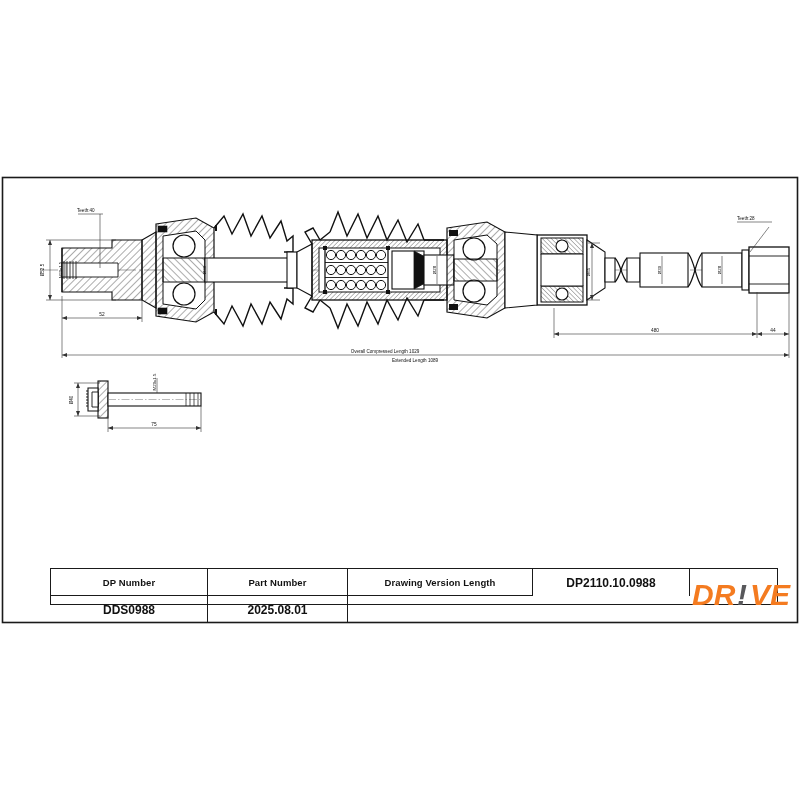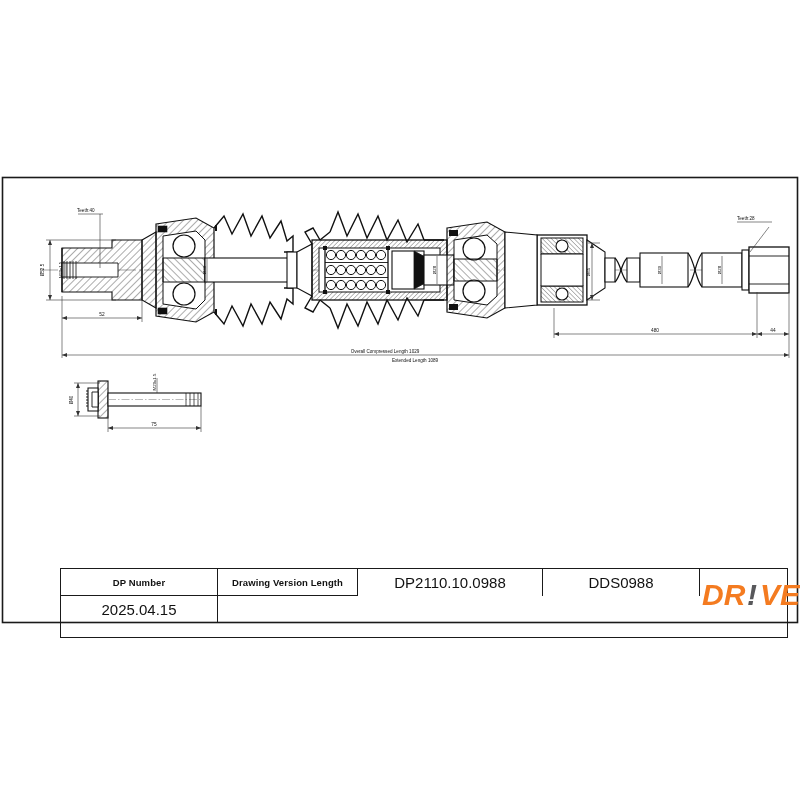--- a/index.html
+++ b/index.html
@@ -22,24 +22,24 @@
   }
   .drawing-svg {
     position: absolute;
     left: 0; top: 0;
     width: 800px;
     height: 800px;
   }
   
   #title-block {
     position: absolute;
-    left: 60px;
+    left: 50px;
     top: 568px;
     width: 728px;
-    height: 70px;
+    height: 37px;
     border: 1.4px solid #1a1a1a;
     box-sizing: border-box;
     display: grid;
     grid-template-columns: 157px 140px 185px 157px 1fr;
     grid-template-rows: 27px 27px;
   }
   .tb-cell {
     border-right: 1.2px solid #1a1a1a;
     display: flex;
     align-items: center;
@@ -47,22 +47,22 @@
     box-sizing: border-box;
     color: #111;
   }
   .tb-head {
     border-bottom: 1.2px solid #1a1a1a;
     font-size: 9.5px;
     font-weight: bold;
     letter-spacing: .1px;
   }
   .tb-val {
-    font-size: 15px;
-    font-weight: normal;
+    font-size: 12px;
+    font-weight: bold;
   }
   .tb-logo-cell {
     border-right: none;
     grid-row: 1 / span 2;
     grid-column: 5;
     display: flex;
     align-items: center;
     justify-content: center;
   }
   .logo-wrap {
@@ -415,33 +415,34 @@
         <text x="73" y="400" font-size="4.6" text-anchor="middle" transform="rotate(-90 73 400)">Ø40</text>
         <text x="154" y="426" font-size="4.8" text-anchor="middle">75</text>
         <text x="156" y="382" font-size="4.4" text-anchor="middle" transform="rotate(-90 156 382)">M20x1.5</text>
       </g>
     </g>
   </svg>
 
   <div id="title-block">
 
     <div class="tb-cell tb-head">DP Number</div>
+    <div class="tb-cell tb-head">Part Number</div>
     <div class="tb-cell tb-head">Drawing Version Length</div>
 
     <div class="tb-logo-cell">
       <div class="logo-wrap">
         <svg class="logo-svg" width="150" height="34" viewBox="0 0 150 34">
           <g font-family="Liberation Sans, sans-serif" font-weight="bold" font-size="30" font-style="italic">
             <text x="2" y="26" fill="#F47B20">DR</text>
             <text x="47" y="26" fill="#58585B">!</text>
             <text x="60" y="26" fill="#F47B20">VE</text>
             <text x="110" y="26" fill="#F47B20">+</text>
           </g>
         </svg>
       </div>
     </div>
 
     <div class="tb-cell tb-val">DP2110.10.0988</div>
     <div class="tb-cell tb-val">DDS0988</div>
-    <div class="tb-cell tb-val">2025.04.15</div>
+    <div class="tb-cell tb-val">2025.08.01</div>
   </div>
 
 </div>
 
 </body></html>

